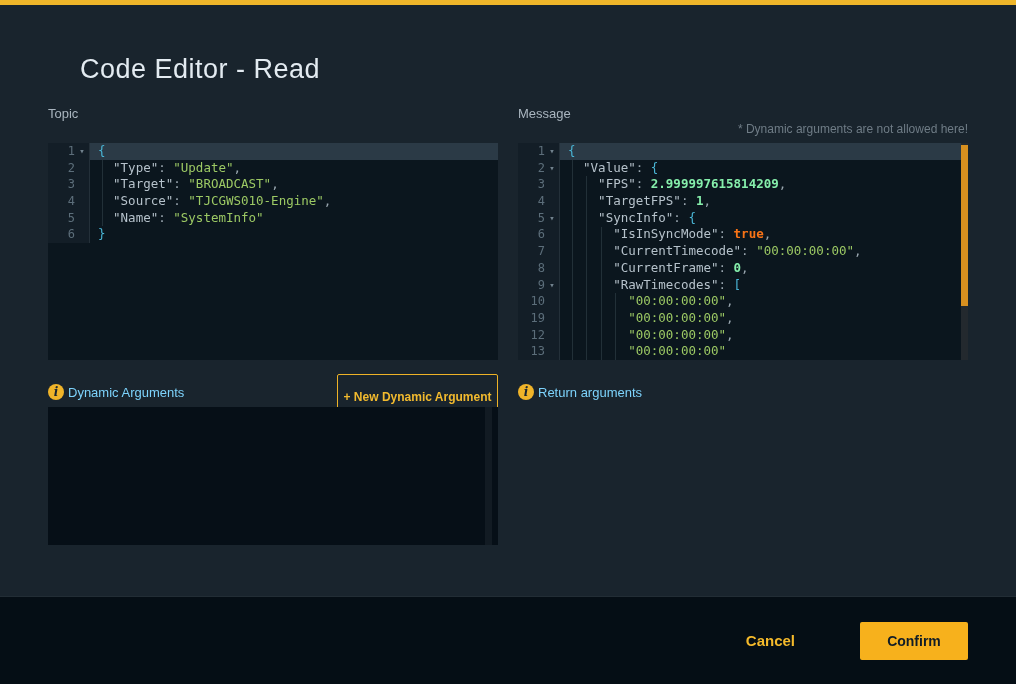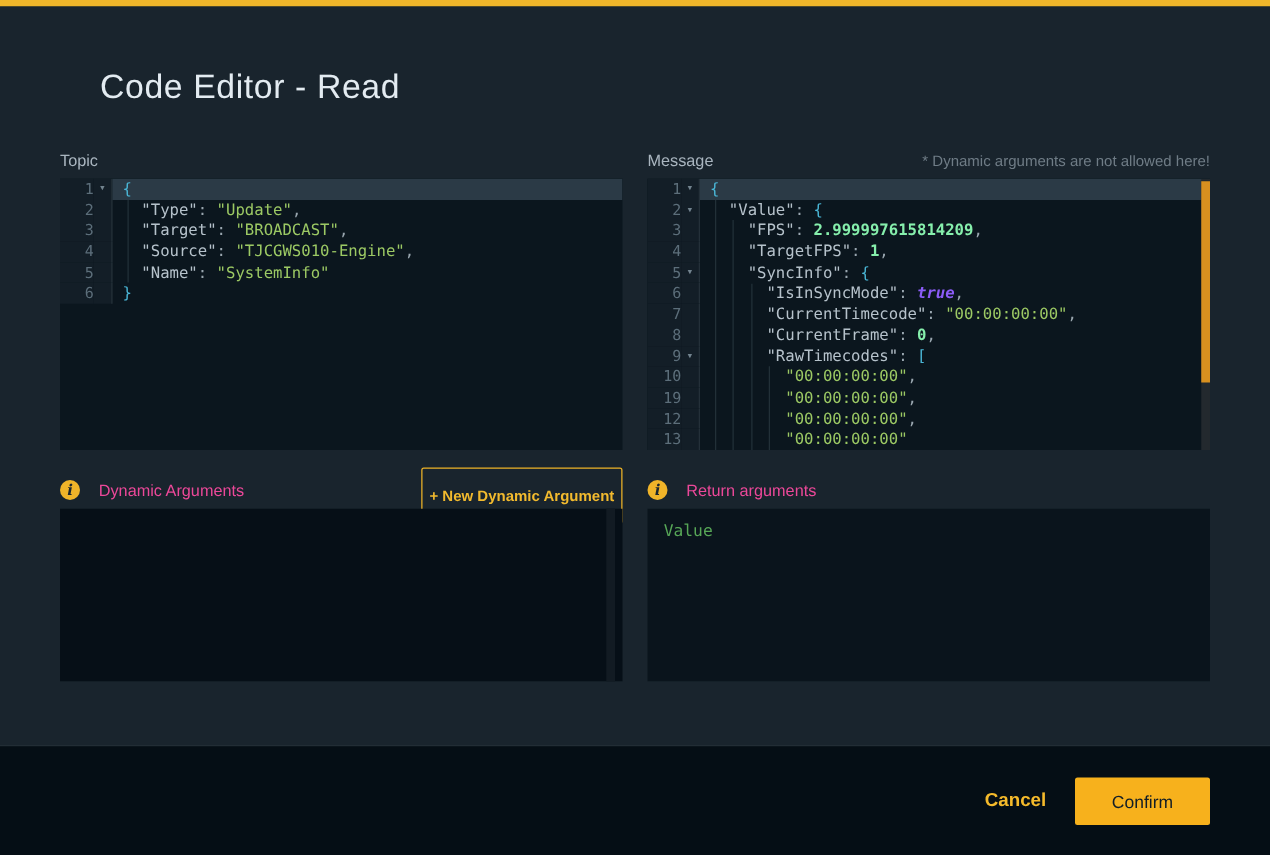--- a/index.html
+++ b/index.html
@@ -8,21 +8,21 @@
     position:relative; width:1016px; height:684px;
     background:#19242d; overflow:hidden;
     font-family:"Liberation Sans", sans-serif;
   }
   .topbar { position:absolute; top:0; left:0; width:1016px; height:5px; background:#efb62a; }
   .dialog-title {
     position:absolute; left:48px; top:54px;
     font-size:27px; font-weight:400; color:#e3ebf1; letter-spacing:0.5px;margin-left:32px;
   }
   .col-label {
-    position:absolute; top:121px; font-size:13px; color:#a9b5bf;
+    position:absolute; top:106px; font-size:13px; color:#a9b5bf;
   }
   .label-topic { left:48px; }
   .label-message { left:518px;text-align:center; }
   .msg-note {
     position:absolute; top:122px; right:48px; font-size:12px; color:#6f7c86;
   }
   .editor {
     position:absolute; top:143px; width:450px; height:217px;
     background:#0b161e; overflow:hidden;
     font-family:"DejaVu Sans Mono", monospace; font-size:12.5px; line-height:16.7px;
@@ -37,36 +37,36 @@
   .fold {
     width:15px; flex:0 0 15px; background:#131e27; border-right:1px solid #243039;
     color:#72838e; font-size:9px; text-align:center; line-height:16.7px;
   }
   .codecell { flex:1; padding-left:8px; color:#9aa7b0; }
   .code-row.active .codecell { background:#2b3a46; }
   .tk-key { color:#b6c2cb; }
   .tk-punc { color:#9aa7b0; }
   .tk-str { color:#9cc964; }
   .tk-num { color:#86efac; font-weight:bold; }
-  .tk-bool { color:#8b5cf6; font-weight:bold;font-style:italic; }
+  .tk-bool { color:#f97316; font-weight:bold; }
   .tk-brace { color:#4ab6d6; }
   .guide { position:absolute; width:1px; background:#223038; }
   .vscroll {
     position:absolute; top:0; right:0; width:7px; height:217px; background:#23292e;
   }
   .vscroll .thumb { position:absolute; top:2px; left:0; width:7px; height:161px; background:#d8901f; }
   .section-head { position:absolute; top:378px; height:28px; display:flex; align-items:center; }
   .head-left { left:48px; }
   .head-right { left:518px; }
   .info-icon {
     width:16px; height:16px; border-radius:50%; background:#f0b429;
     color:#1b2630; font-family:"DejaVu Serif", serif; font-style:italic; font-weight:bold;
     font-size:12px; text-align:center; line-height:16px; display:inline-block;
   }
-  .section-label { margin-left:15px; font-size:13px; color:#ec4899; }
+  .section-label { margin-left:4px; font-size:13px; color:#7dd3fc; }
   .new-arg-btn {
     position:absolute; left:337px; top:374px; width:161px; height:45px;
     background:transparent; border:1px solid #edb227; border-radius:2px;
     color:#f2ba2e; font-size:12px; font-weight:bold; font-family:"Liberation Sans", sans-serif;
     cursor:pointer;
   }
   .panel {
     position:absolute; top:407px; width:450px; height:138px;
   }
   .panel-dynargs { left:48px; background:#060f17; }
@@ -78,25 +78,25 @@
     padding:11px 0 0 13px; font-family:"DejaVu Sans Mono", monospace;
     font-size:13px; color:#57a757;
   }
   .footer {
     position:absolute; left:0; top:596px; width:1016px; height:88px;
     background:#050e15; border-top:1px solid #222d35;
     display:flex; align-items:center; justify-content:flex-end;
   }
   .cancel-btn {
     background:transparent; border:none; color:#f5ba2b; font-size:15px; font-weight:bold;
-    font-family:"Liberation Sans", sans-serif; margin-right:23px; cursor:pointer;
+    font-family:"Liberation Sans", sans-serif; margin-right:65px; cursor:pointer;
   }
   .confirm-btn {
     width:108px; height:38px; background:#f7b11c; border:none; border-radius:2px;
-    color:#111d27; font-size:14px; font-weight:normal; font-family:"Liberation Sans", sans-serif;
+    color:#111d27; font-size:14px; font-weight:bold; font-family:"Liberation Sans", sans-serif;
     margin-right:48px; cursor:pointer;
   }
 </style>
 </head>
 <body>
 
 <div class="window">
   <div class="topbar"></div>
 
   <div class="dialog-title">Code Editor - Read</div>
@@ -146,21 +146,18 @@
 
   <div class="section-head head-right">
     <span class="info-icon">i</span>
     <span class="section-label">Return arguments</span>
   </div>
 
   <div class="panel panel-dynargs">
     <div class="panel-scroll-strip"></div>
   </div>
 
-  <div class="panel panel-return">
-    <div class="return-value">Value</div>
-  </div>
 
   <div class="footer">
     <button class="cancel-btn">Cancel</button>
     <button class="confirm-btn">Confirm</button>
   </div>
 </div>
 
 </body></html>

